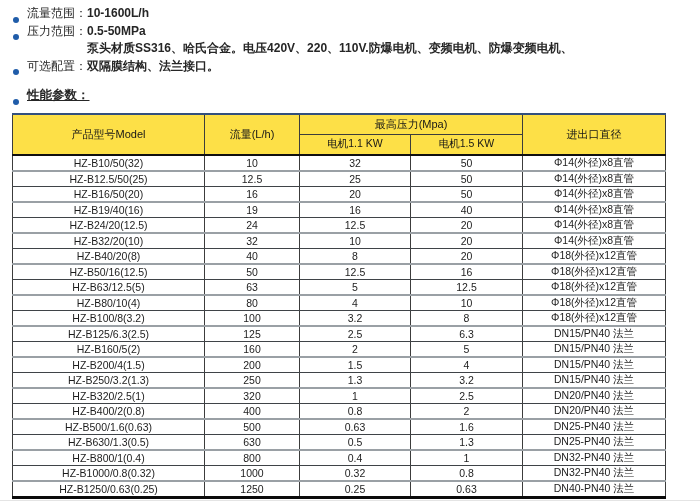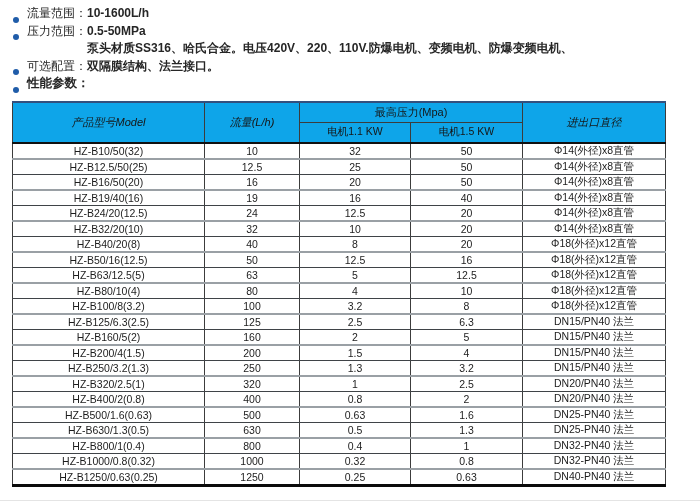--- a/index.html
+++ b/index.html
@@ -6,35 +6,35 @@
   body{
     width:700px;height:501px;position:relative;background:#ffffff;
     font-family:"Liberation Sans","DejaVu Sans",sans-serif;color:#262626;
     overflow:hidden;
   }
   .intro{padding:5px 0 0 11px;}
   .bullet-line{display:flex;align-items:flex-end;line-height:17.5px;font-size:12px;}
   .dot{width:6px;height:6px;border-radius:50%;background:#1f5ca9;margin:6px 8px 0 2px;flex:0 0 auto;}
   .bullet-label{flex:0 0 auto;}
   .bullet-text{white-space:pre-line;font-weight:bold;}
-  .section-title-line{}
+  .section-title-line{margin-top:12px;text-decoration:underline;}
   .section-title-line .bullet-label{font-weight:bold;font-size:12.5px;}
 
   table{
     border-collapse:collapse;table-layout:fixed;width:653px;
     margin:8px 0 0 12px;
     border-top:2px solid #33507e;
     border-bottom:3px solid #0a0a0a;
   }
   th,td{
     border:1px solid #3c3c3c;padding:0;text-align:center;
     font-weight:normal;overflow:hidden;white-space:nowrap;
   }
-  thead th{background:#0ea5e9;font-size:11px;color:#161616;height:19px;}
-  thead th.span2{border-bottom:2px solid #101010;font-style:italic;}
+  thead th{background:#fde047;font-size:11px;color:#161616;height:19px;}
+  thead th.span2{border-bottom:2px solid #101010;}
   thead th.group{border-bottom:1px solid #3c3c3c;}
   thead tr.sub-row th{border-bottom:2px solid #101010;font-size:10.5px;margin-top:32px;}
   tbody td{font-size:10.5px;height:12.4px;color:#1c1c1c;border-top:none;}
   tbody tr:nth-child(odd) td{border-bottom:2px solid #9aa0a5;}
   tbody tr:nth-child(even) td{border-bottom:1px solid #3f4347;}
   tbody tr:last-child td{border-bottom:none;}
   .page-rule{position:absolute;left:0;bottom:0;width:700px;height:0;border-top:1px solid #e4e4e4;}
 </style>
 </head>
 <body>

